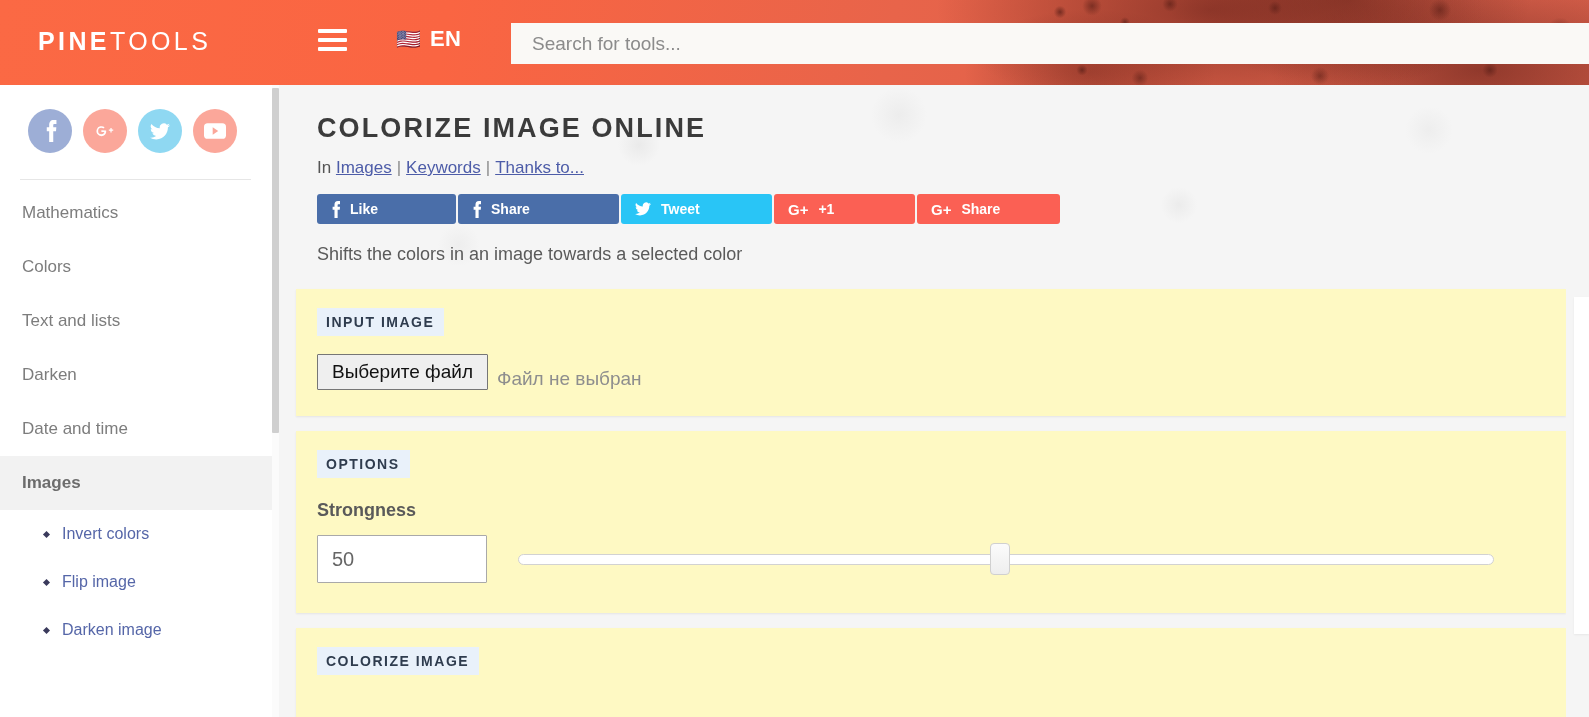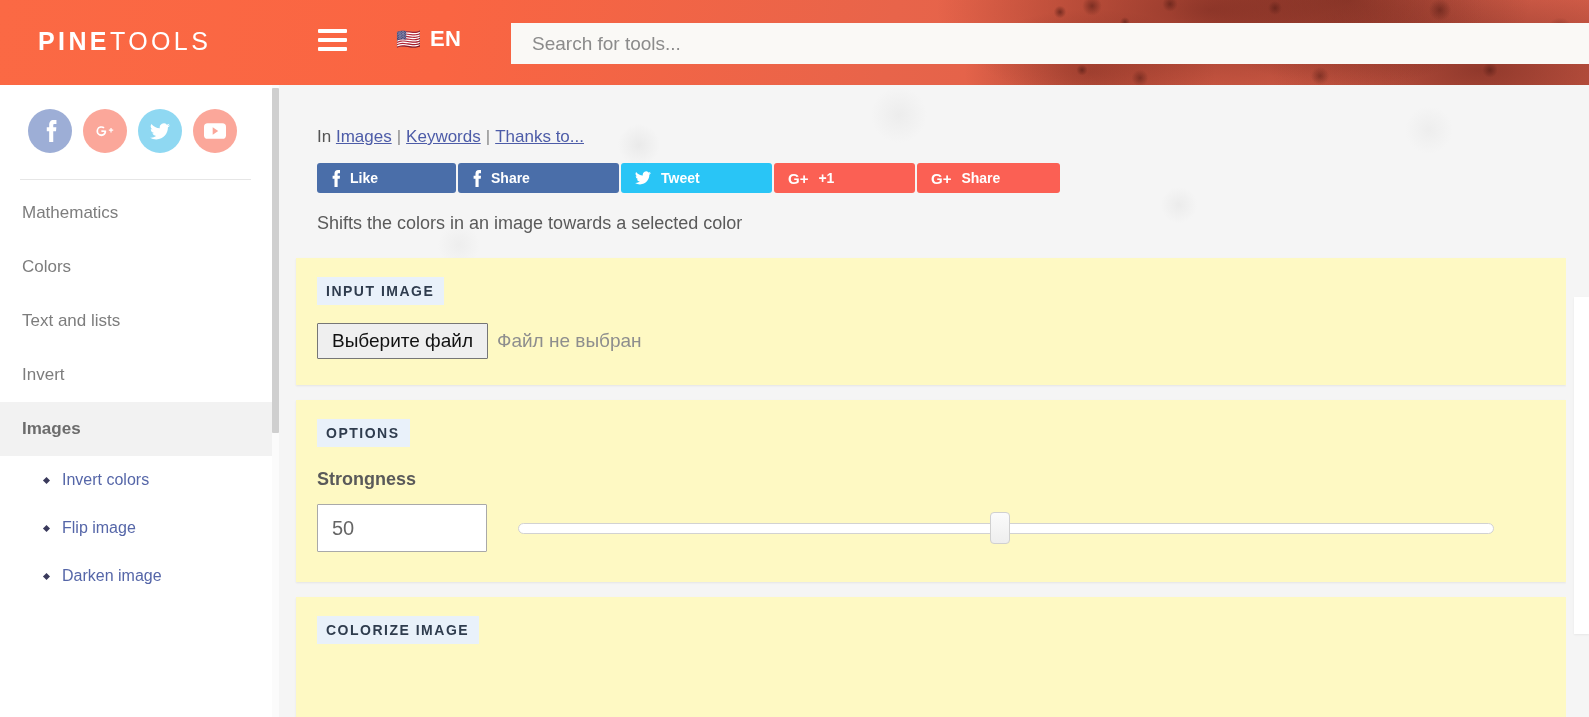--- a/index.html
+++ b/index.html
@@ -204,21 +204,21 @@
   .badge {
     display: inline-block;
     margin: 19px 0 0 21px;
     padding: 6px 10px 6px 9px;
     background: #e9f1fa;
     font-size: 14px; font-weight: 700; color: #2f3c4e;
     letter-spacing: 1.5px;
   }
 
   .file-row {
-    display: flex; align-items: center; gap: 9px;
+    display: flex; align-items: flex-end; gap: 9px;
     margin: 18px 0 0 21px;
   }
   .file-btn {
     border: 1px solid #767676; background: #efefef;
     font-family: "Liberation Sans", sans-serif;
     font-size: 19px; color: #111;
     padding: 6px 14px; cursor: pointer; border-radius: 1px;
   }
   .file-status { font-size: 19px; color: #8e8e8e; }
 
@@ -318,21 +318,22 @@
         </svg>
     </div>
   </div>
 
   <div class="sidebar-divider"></div>
 
   <ul class="nav-list">
     <li class="nav-item">Mathematics</li>
     <li class="nav-item">Colors</li>
     <li class="nav-item">Text and lists</li>
-    <li class="nav-item">Invert</li>
+    <li class="nav-item">Darken</li>
+    <li class="nav-item">Date and time</li>
     <li class="nav-item active">Images</li>
   </ul>
 
   <ul class="sub-list">
     <li class="sub-item">
       <span class="sub-bullet"></span>
       <span class="sub-label">Invert colors</span>
     </li>
     <li class="sub-item">
       <span class="sub-bullet"></span>
@@ -345,20 +346,21 @@
   </ul>
 
   <div class="sidebar-scrolltrack"></div>
   <div class="sidebar-scrollbar"></div>
 </div>
 
 <div class="main">
   <div class="main-bg"></div>
 
   <div class="main-inner">
+    <h1 class="page-title">COLORIZE IMAGE ONLINE</h1>
 
     <div class="breadcrumb">
       <span>In</span>
       <a>Images</a><span class="sep">|</span><a>Keywords</a><span class="sep">|</span><a>Thanks to...</a>
     </div>
 
     <div class="share-row">
       <div class="share-btn sb-fb">
         <span class="ic">
           <svg width="9" height="17" viewBox="0 0 10 20">

